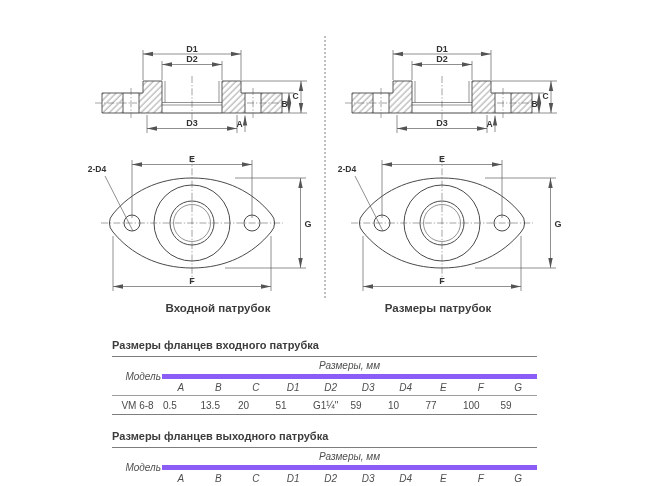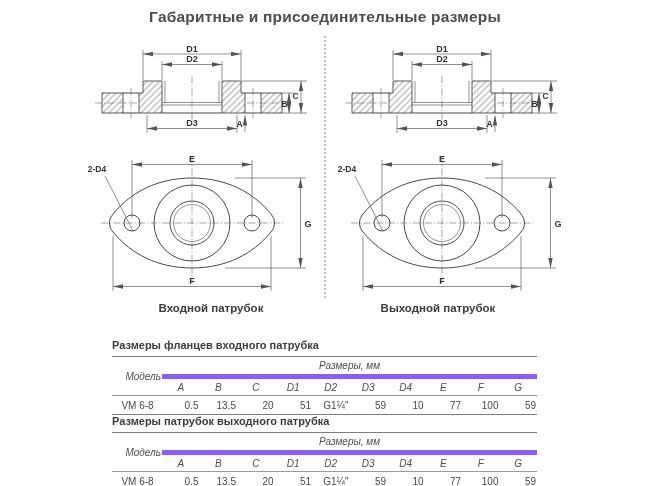--- a/index.html
+++ b/index.html
@@ -7,54 +7,53 @@
         font-family:"Liberation Sans",sans-serif;}
   .title{position:absolute;left:0;top:8px;width:650px;text-align:center;
          font-size:15.5px;font-weight:bold;color:#4d4d4d;letter-spacing:.2px;}
   .divider{position:absolute;left:324px;top:36px;height:262px;width:0;
            border-left:2px dotted #bfbfbf;}
   .drawing{position:absolute;top:40px;width:230px;height:256px;}
   .drawing.left{left:85px;}
   .drawing.right{left:335px;}
   .caption{position:absolute;top:302px;width:200px;text-align:center;
            font-size:11.5px;font-weight:bold;color:#3c3c3c;}
-  .caption.left{left:111px;}
+  .caption.left{left:118px;}
   .caption.right{left:338px;}
 
   svg{display:block;width:230px;height:256px;}
   svg .ol{stroke:#3f3f3f;stroke-width:.95;fill:none;}
   svg .hz{fill:url(#hp);stroke:#3f3f3f;stroke-width:.85;}
   svg .tn{stroke:#4a4a4a;stroke-width:.6;fill:none;}
   svg .dm{stroke:#545454;stroke-width:.65;fill:none;}
   svg .cl{stroke:#5a5a5a;stroke-width:.55;fill:none;stroke-dasharray:7 2 1.3 2;}
   svg text{font-family:"Liberation Sans",sans-serif;font-weight:bold;fill:#333;
            font-size:9px;text-anchor:middle;}
   svg text.sm{font-size:8.5px;}
 
   .tables{position:absolute;left:112px;top:339px;width:425px;}
   .tbl-section h2{margin:0 0 5px 0;font-size:11px;font-weight:bold;color:#3c3c3c;}
-  .tbl-section{}
+  .tbl-section{margin-bottom:15px;}
   table{width:100%;border-collapse:collapse;table-layout:fixed;
         border-top:1px solid #7d7d7d;border-bottom:1px solid #7d7d7d;
         font-size:10px;color:#4a4a4a;}
   th{font-style:italic;font-weight:normal;text-align:center;color:#4f4f4f;}
   th.model,td.model{text-align:right;padding-left:2px;}
   col.model-col{width:50px;}
   th.group{border-bottom:5px solid #8b5cf6;height:15px;}
   tr.cols th{height:14px;border-bottom:1px solid #9c9c9c;}
   th.model{border-bottom:1px solid #9c9c9c;}
-  tr.data td{height:16px;text-align:right;}
+  tr.data td{height:16px;text-align:left;}
   tr.data td.model{text-align:center;}
 </style>
 </head>
 <body>
 
 <div class="page">
 
-  <div class="title">Габаритные и присоединительные размеры</div>
 
   <div class="divider"></div>
 
   <div class="drawing left">
     <svg viewBox="0 0 230 256">
       <defs>
         <pattern id="hp" width="4.5" height="4.5" patternUnits="userSpaceOnUse" patternTransform="rotate(45)">
           <line x1="1" y1="0" x2="1" y2="4.5" stroke="#565656" stroke-width="0.55"></line>
         </pattern>
         <marker id="ar" viewBox="0 0 10 6" markerWidth="10" markerHeight="6" markerUnits="userSpaceOnUse" refX="10" refY="3" orient="auto-start-reverse">
@@ -239,21 +238,21 @@
         <line class="dm" x1="28" y1="246.5" x2="186" y2="246.5" marker-start="url(#ar)" marker-end="url(#ar)"></line>
         <text x="107" y="244">F</text>
 
         <line class="dm" x1="20" y1="136" x2="48" y2="191"></line>
         <text x="12" y="132" class="sm">2-D4</text>
       </g>
     </svg>
     </div>
 
   <div class="caption left">Входной патрубок</div>
-  <div class="caption right">Выходной патрубок</div>
+  <div class="caption right">Размеры патрубок</div>
 
   <div class="tables">
 
     <section class="tbl-section">
       <h2>Размеры фланцев входного патрубка</h2>
       <table>
         <colgroup>
             <col class="model-col">
             <col>
             <col>
@@ -294,21 +293,21 @@
           <td>10</td>
           <td>77</td>
           <td>100</td>
           <td>59</td>
         </tr>
       </tbody>
         </table>
     </section>
 
     <section class="tbl-section">
-      <h2>Размеры патрубок выходного патрубка</h2>
+      <h2>Размеры фланцев выходного патрубка</h2>
       <table>
         <colgroup>
             <col class="model-col">
             <col>
             <col>
             <col>
             <col>
             <col>
             <col>
             <col>

